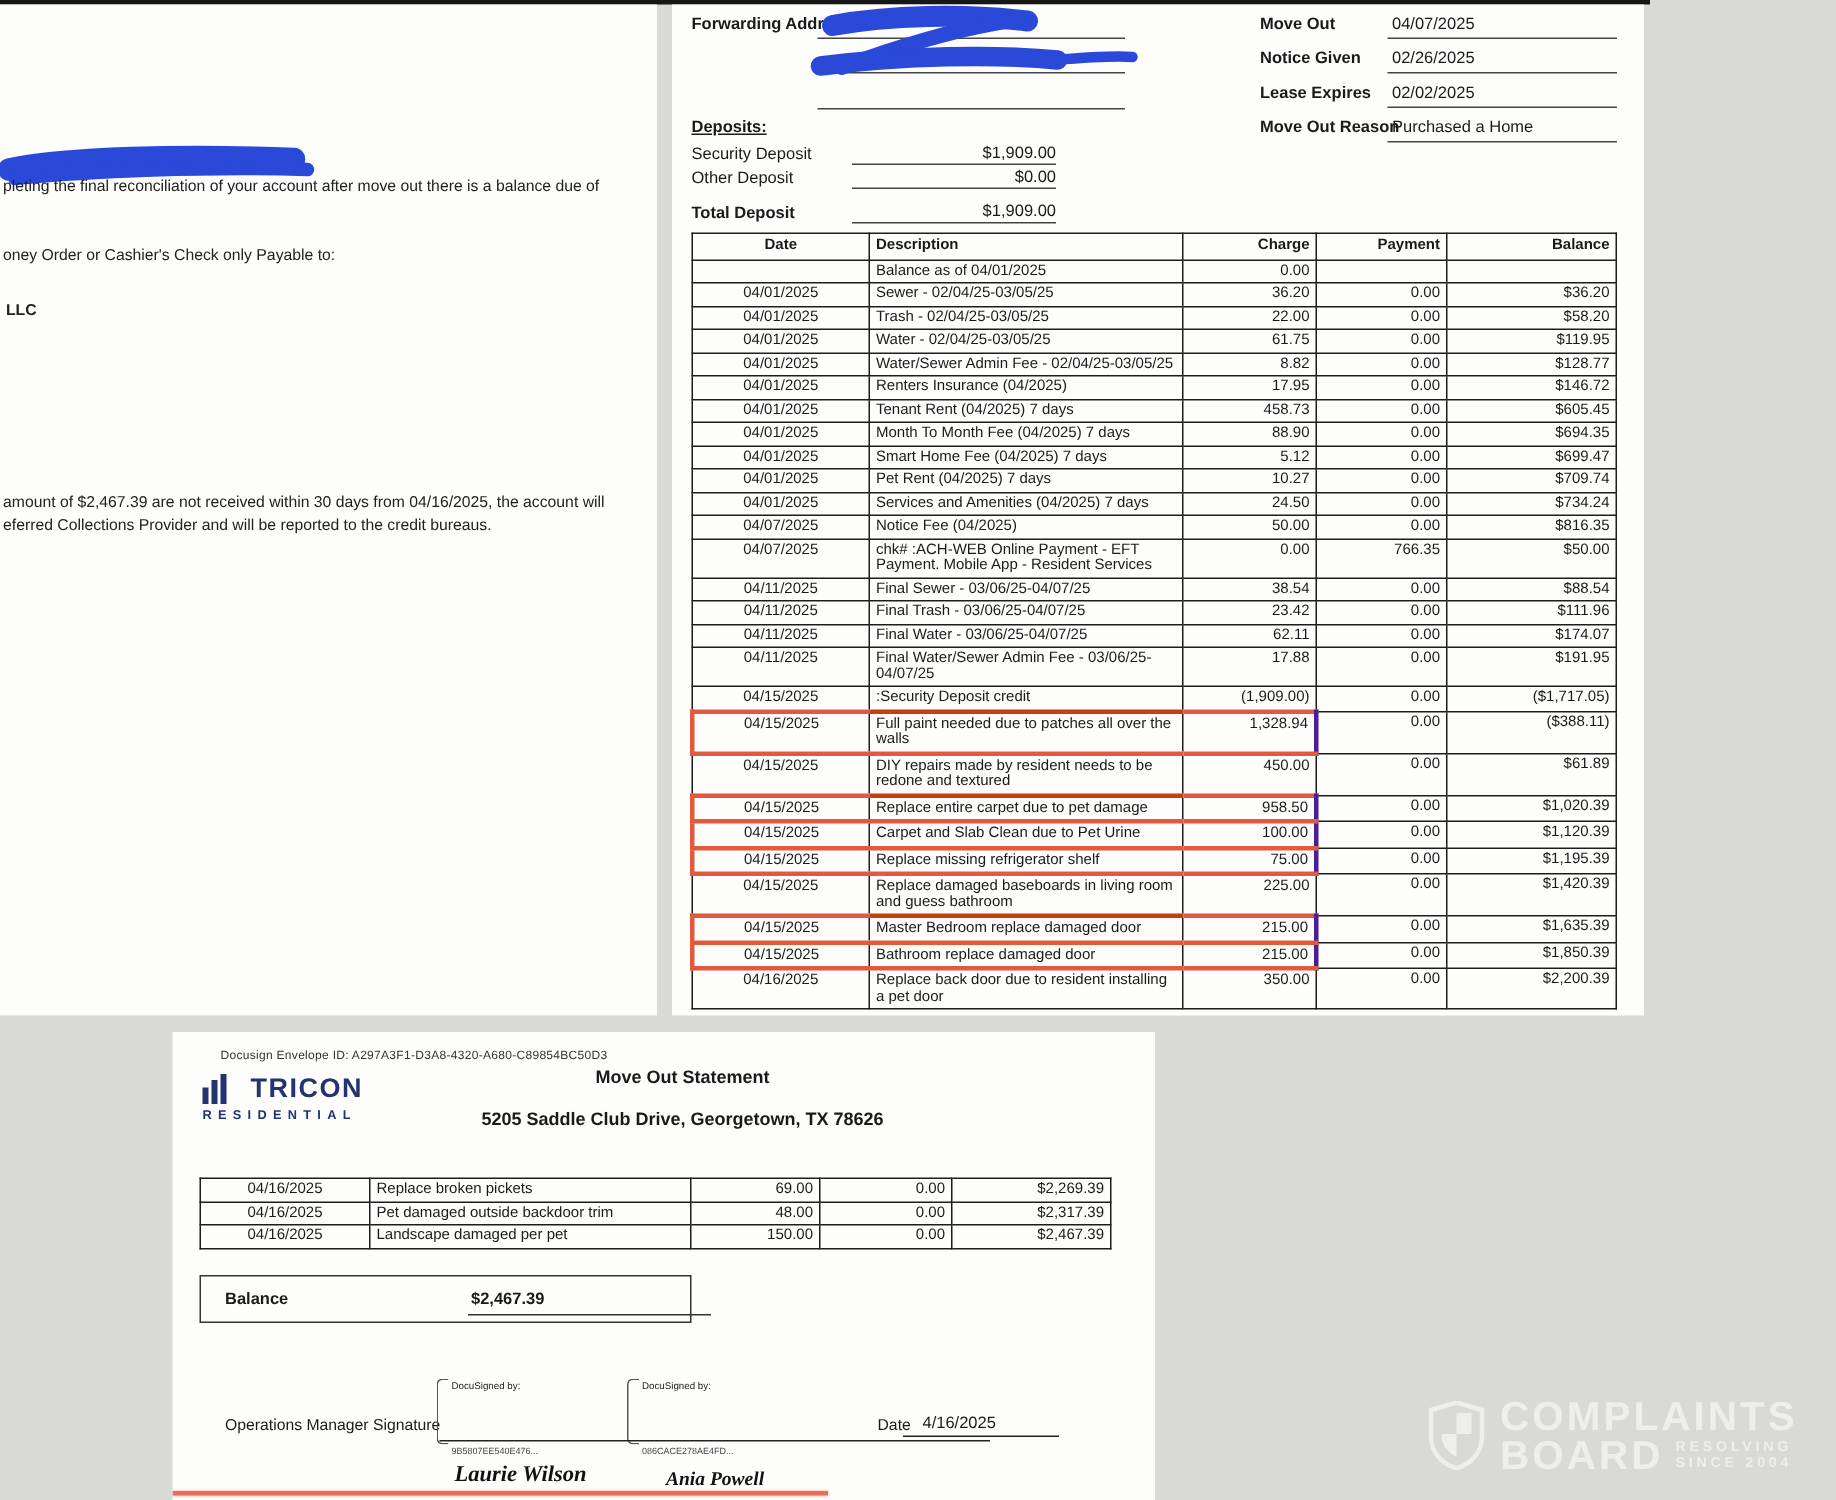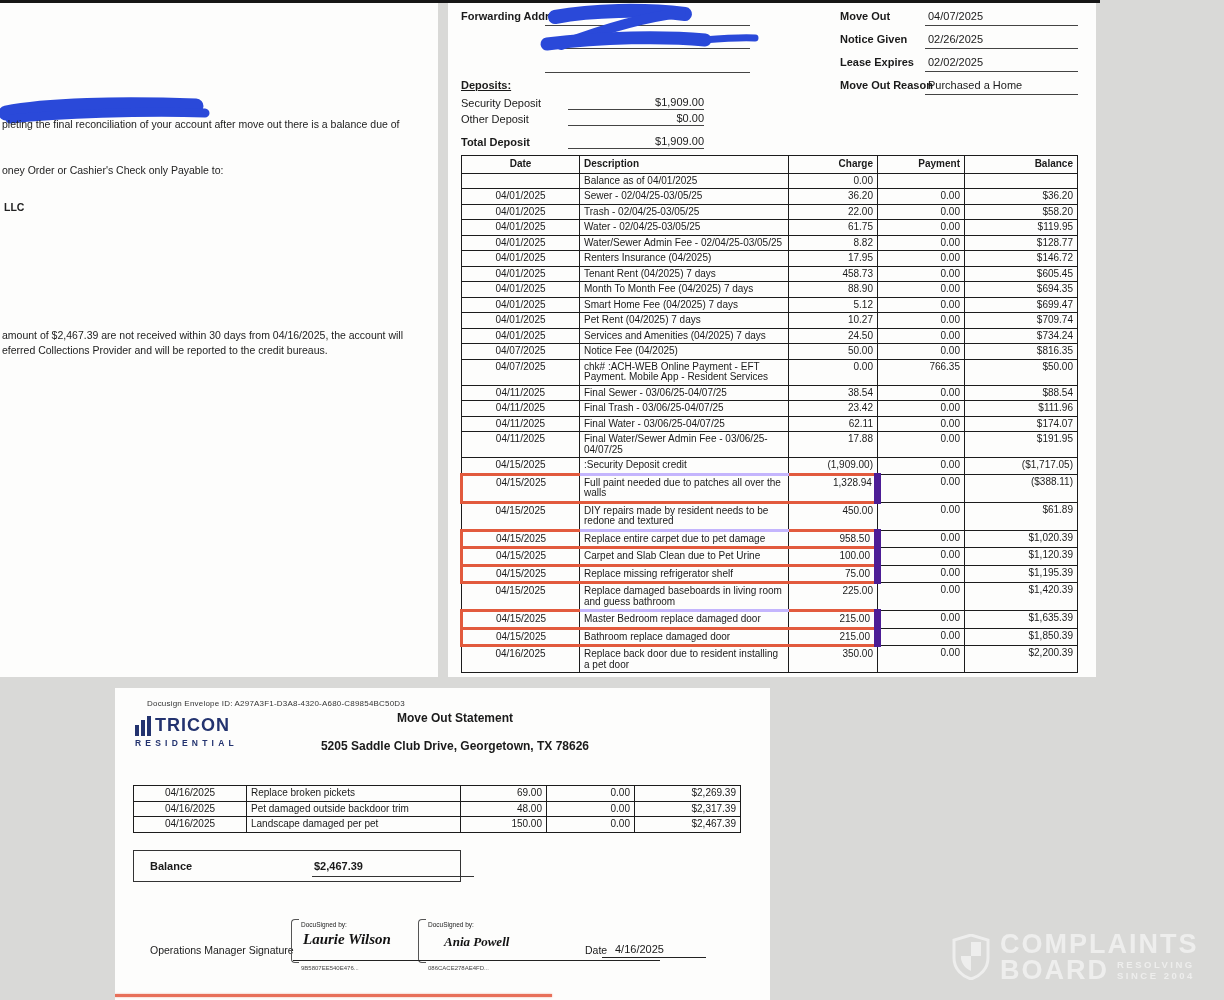--- a/index.html
+++ b/index.html
@@ -37,42 +37,42 @@
   table.charges th, table.charges td { border:1px solid #1c1c1c; padding:2px 4px; vertical-align:top; }
   table.charges th { font-weight:bold; padding:3px 4px; }
   td.date, th.date { text-align:center; }
   td.desc, th.desc { text-align:left; }
   td.charge, th.charge, td.payment, th.payment, td.balance, th.balance { text-align:right; }
   #top-table col.c-date{width:118px;} #top-table col.c-desc{width:209px;} #top-table col.c-charge{width:89px;}
   #top-table col.c-pay{width:87px;}  #top-table col.c-bal{width:113px;}
   #bot-table col.c-date{width:113px;} #bot-table col.c-desc{width:214px;} #bot-table col.c-charge{width:86px;}
   #bot-table col.c-pay{width:88px;}  #bot-table col.c-bal{width:106px;}
   tr.hl td.date   { border-left:3px solid #e25a3d; border-top:3px solid #e25a3d; border-bottom:3px solid #e25a3d; }
-  tr.hl td.desc   { border-top:3px solid #c4b5fd; border-bottom:3px solid #e25a3d; }
-  tr.hl td.charge { border-top:3px solid #e25a3d; border-bottom:3px solid #e25a3d; border-right:7px solid #4c1d95;padding-left:44px; }
+  tr.hl td.desc   { border-top:3px solid #c2410c; border-bottom:3px solid #e25a3d; }
+  tr.hl td.charge { border-top:3px solid #e25a3d; border-bottom:3px solid #e25a3d; border-right:3px solid #4c1d95;padding-left:44px; }
 
   
   #envelope-id { left:32px; top:11px; font-size:8px; color:#333; letter-spacing:.2px; }
   #logo { left:20px; top:27px; }
-  #logo .row { display:flex; align-items:flex-end; gap:4px; }
+  #logo .row { display:flex; align-items:flex-end; gap:16px; }
   #logo .word { font-size:18px; font-weight:bold; color:#23336f; letter-spacing:1px; }
   #logo .sub  { font-size:8.5px; font-weight:bold; color:#23336f; letter-spacing:4.2px; margin-top:2px; }
   .bars { display:flex; align-items:flex-end; gap:2px; height:20px; }
   .bars i { display:block; width:4px; background:#23336f; }
   .bars i:nth-child(1){height:11px;} .bars i:nth-child(2){height:16px;} .bars i:nth-child(3){height:20px;}
   #p2-title, #p2-addr { position:absolute; left:130px; width:420px; text-align:center; font-weight:bold; font-size:12px; }
   #p2-title { top:23px; } #p2-addr { top:51px; }
 
   #balance-box { left:18px; top:162px; width:328px; height:32px; border:1.2px solid #333; }
   #balance-box .lbl { position:absolute; left:16px; top:9px; font-weight:bold; font-size:11px; }
   #balance-box .val { position:absolute; left:180px; top:9px; font-weight:bold; font-size:11px; }
   #balance-box .ul  { position:absolute; left:178px; top:25px; width:162px; border-bottom:1.5px solid #333; }
 
   .sig-small { position:absolute; font-size:6.5px; color:#222; }
-  .sig-name  { position:absolute; font-family:"Liberation Serif", serif; font-style:italic; font-weight:bold; color:#111; }
+  .sig-name  { position:absolute; font-family:"Liberation Serif", serif; font-style:italic; font-weight:bold; color:#111;margin-top:44px; }
   .sig-id    { position:absolute; font-size:6px; color:#444; }
   .sig-brkt  { position:absolute; width:8px; height:44px; border-left:1.5px solid #555; border-top:1.5px solid #555; border-bottom:1.5px solid #555; border-radius:4px 0 0 4px; }
   #sig-line  { position:absolute; left:178px; top:272px; width:367px; border-bottom:1.2px solid #222; }
   #red-line  { position:absolute; left:0; top:306px; width:437px; height:3px; background:#e8705a; box-shadow:0 0 2px #f0a08e; }
 
   
   #watermark { left:952px; top:931px; display:flex; gap:10px; align-items:center; color:rgba(255,255,255,.55); }
   #watermark .wm-line1 { font-size:27px; font-weight:bold; letter-spacing:2px; line-height:26px; }
   #watermark .wm-row { display:flex; align-items:center; gap:8px; }
   #watermark .wm-tag { font-size:9.5px; font-weight:bold; letter-spacing:2.5px; line-height:11px; }

